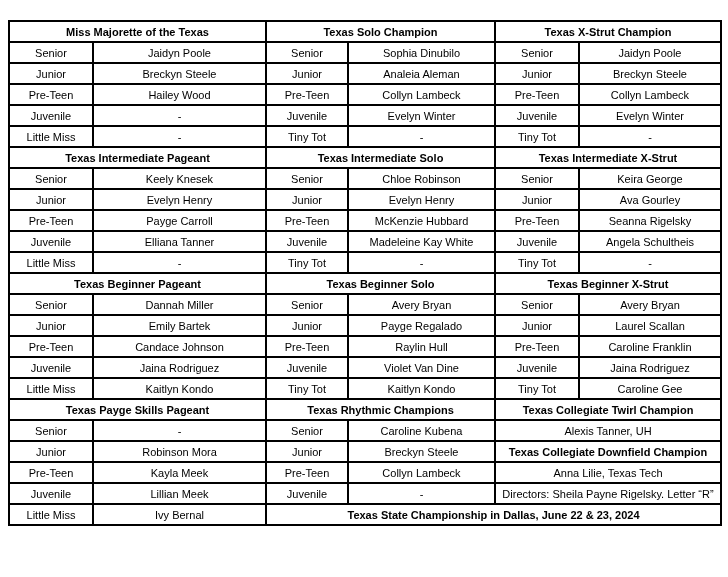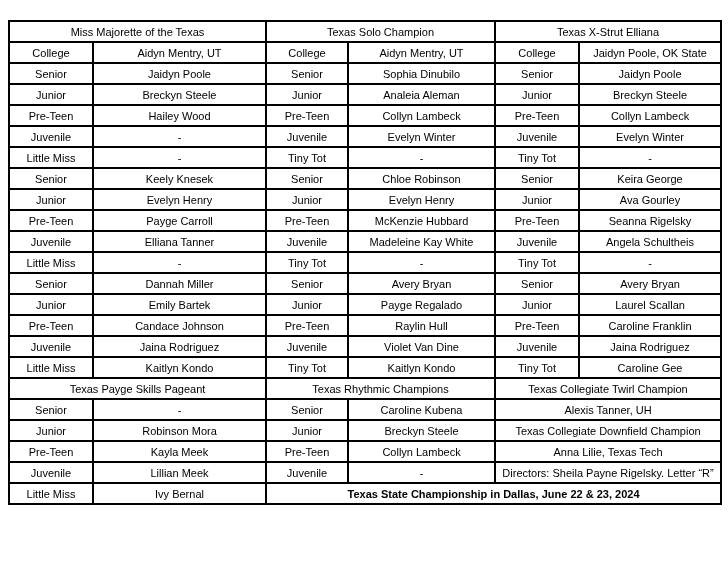--- a/index.html
+++ b/index.html
@@ -31,21 +31,21 @@
     vertical-align: middle;
     font-size: 11px;
     color: #000000;
     padding: 0 2px;
     overflow: hidden;
     white-space: nowrap;
     background: #ffffff;
   }
   td.header {
     background: #90EE90;
-    font-weight: normal;
+    font-weight: bold;
     font-size: 11px;
   }
   td.banner {
     background: #90EE90;
     font-weight: bold;
     font-size: 12.5px;
     margin-left: 18px;
   }
   td.directors {
     background: #90EE90;
@@ -65,29 +65,21 @@
       <col style="width:173px">
       <col style="width:82px">
       <col style="width:147px">
       <col style="width:84px">
       <col style="width:142px">
     </colgroup>
     <tbody>
         <tr>
           <td class="header" colspan="2">Miss Majorette of the Texas</td>
           <td class="header" colspan="2">Texas Solo Champion</td>
-          <td class="header" colspan="2">Texas X-Strut Elliana</td>
-        </tr>
-        <tr>
-          <td class="label">College</td>
-          <td class="value">Aidyn Mentry, UT</td>
-          <td class="label">College</td>
-          <td class="value">Aidyn Mentry, UT</td>
-          <td class="label">College</td>
-          <td class="value">Jaidyn Poole, OK State</td>
+          <td class="header" colspan="2">Texas X-Strut Champion</td>
         </tr>
         <tr>
           <td class="label">Senior</td>
           <td class="value">Jaidyn Poole</td>
           <td class="label">Senior</td>
           <td class="value">Sophia Dinubilo</td>
           <td class="label">Senior</td>
           <td class="value">Jaidyn Poole</td>
         </tr>
         <tr>
@@ -116,20 +108,25 @@
         </tr>
         <tr>
           <td class="label">Little Miss</td>
           <td class="value">-</td>
           <td class="label">Tiny Tot</td>
           <td class="value">-</td>
           <td class="label">Tiny Tot</td>
           <td class="value">-</td>
         </tr>
         <tr>
+          <td class="header" colspan="2">Texas Intermediate Pageant</td>
+          <td class="header" colspan="2">Texas Intermediate Solo</td>
+          <td class="header" colspan="2">Texas Intermediate X-Strut</td>
+        </tr>
+        <tr>
           <td class="label">Senior</td>
           <td class="value">Keely Knesek</td>
           <td class="label">Senior</td>
           <td class="value">Chloe Robinson</td>
           <td class="label">Senior</td>
           <td class="value">Keira George</td>
         </tr>
         <tr>
           <td class="label">Junior</td>
           <td class="value">Evelyn Henry</td>
@@ -154,20 +151,25 @@
           <td class="label">Juvenile</td>
           <td class="value">Angela Schultheis</td>
         </tr>
         <tr>
           <td class="label">Little Miss</td>
           <td class="value">-</td>
           <td class="label">Tiny Tot</td>
           <td class="value">-</td>
           <td class="label">Tiny Tot</td>
           <td class="value">-</td>
+        </tr>
+        <tr>
+          <td class="header" colspan="2">Texas Beginner Pageant</td>
+          <td class="header" colspan="2">Texas Beginner Solo</td>
+          <td class="header" colspan="2">Texas Beginner X-Strut</td>
         </tr>
         <tr>
           <td class="label">Senior</td>
           <td class="value">Dannah Miller</td>
           <td class="label">Senior</td>
           <td class="value">Avery Bryan</td>
           <td class="label">Senior</td>
           <td class="value">Avery Bryan</td>
         </tr>
         <tr>

